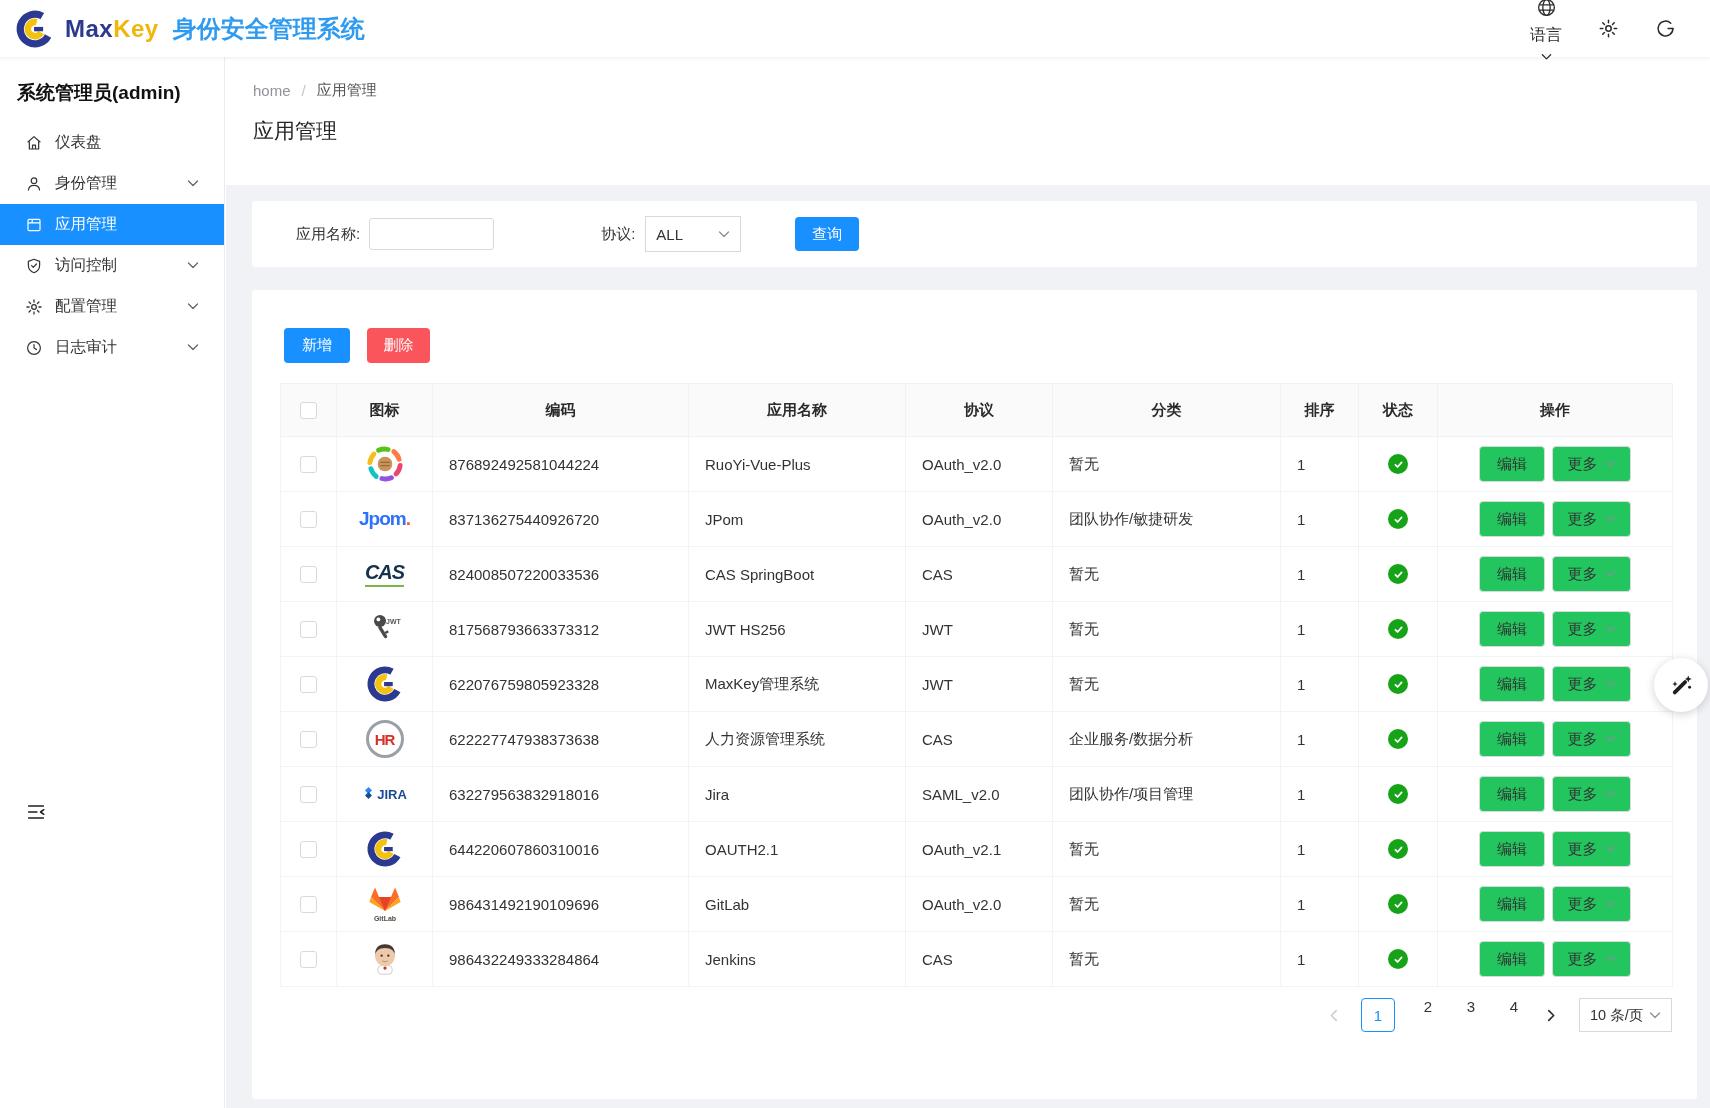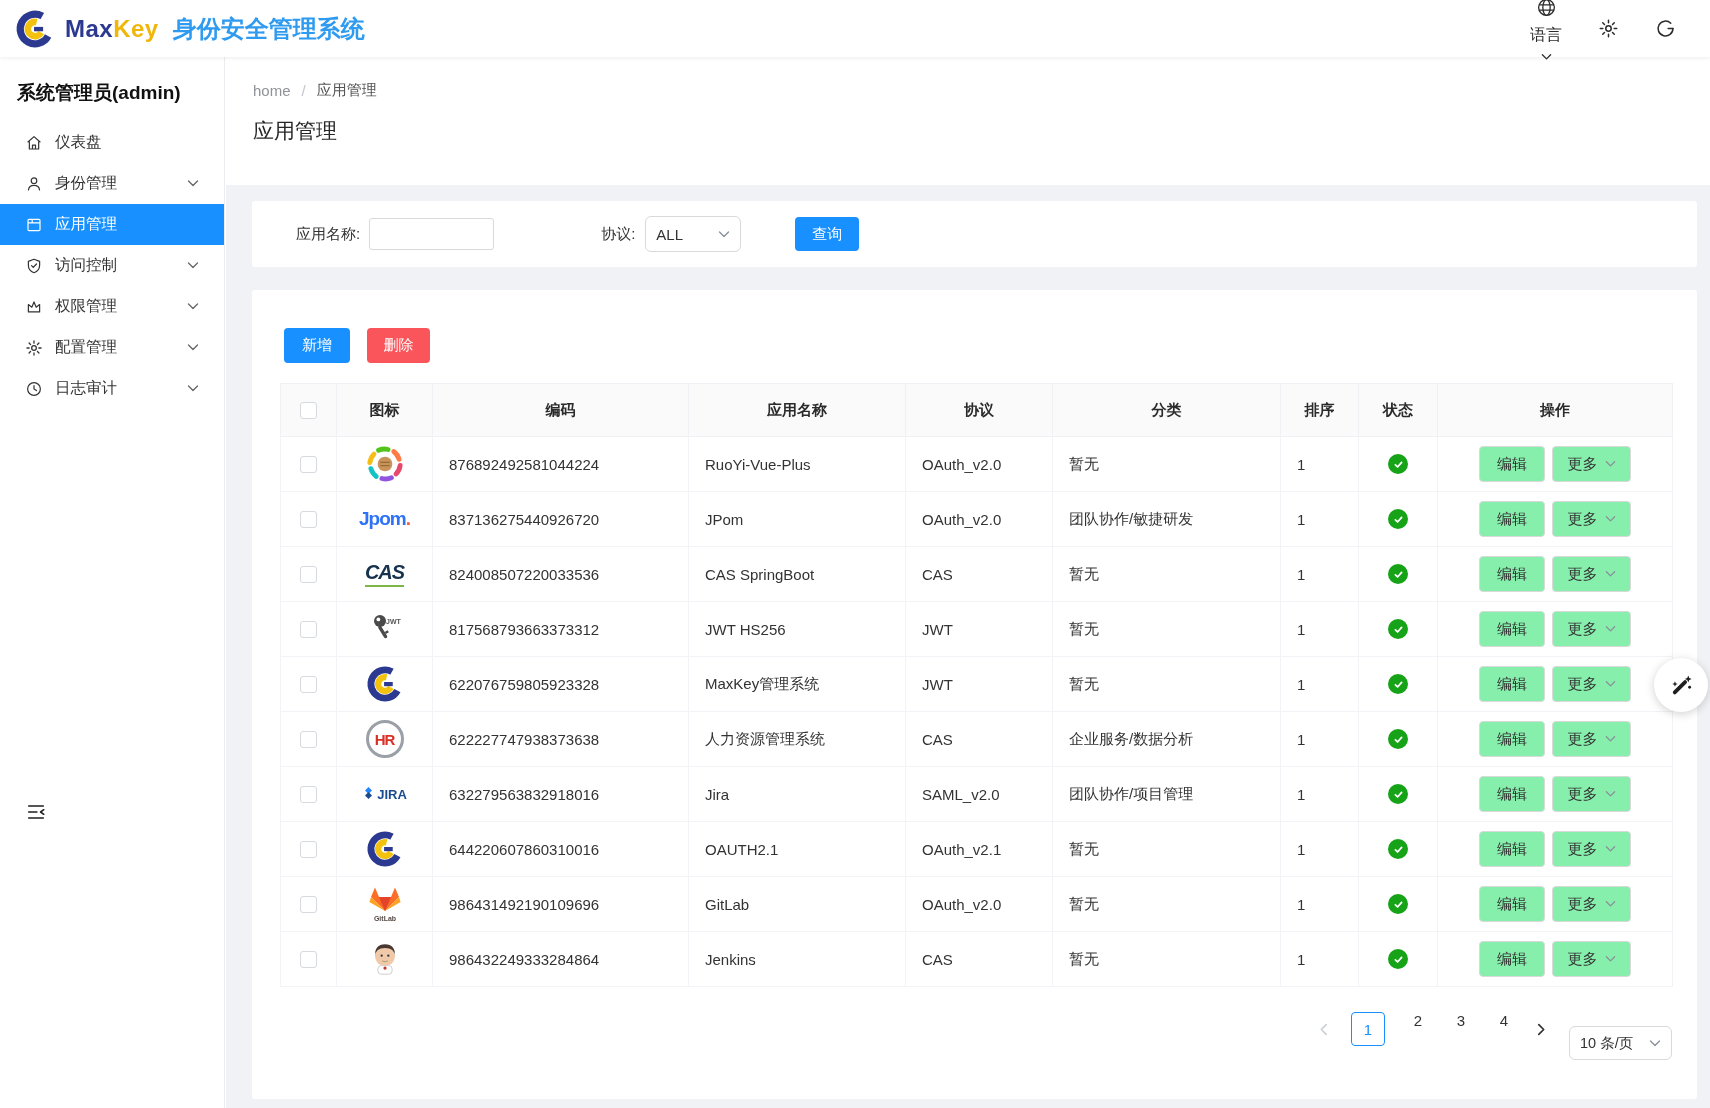--- a/index.html
+++ b/index.html
@@ -44,21 +44,21 @@
   .page-title { font-size:21px; color:#262626; margin-top:17px; font-weight:400; }
 
   .content { padding:16px 13px 0 26px; }
   .card { background:#fff; border-radius:3px; }
 
   
   .filter-card { height:66px; display:flex; align-items:center; padding-left:44px; }
   .f-label { color:#333; }
   .text-input { width:125px; height:32px; border:1px solid #d9d9d9; border-radius:3px;
     margin-left:9px; padding:0 8px; font-size:14px; outline:none; background:#fff; }
-  .select { height:36px; border:1px solid #d9d9d9; border-radius:6px; background:#fff;
+  .select { height:36px; border:1px solid #d9d9d9; border-radius:0; background:#fff;
     display:flex; align-items:center; justify-content:space-between; padding:0 10px; cursor:pointer; color:#333; }
   .protocol-label { margin-left:107px; }
   .protocol-select { width:96px; margin-left:10px; }
   .btn { border:none; border-radius:4px; color:#fff; font-size:15px; cursor:pointer;
     display:inline-flex; align-items:center; justify-content:center; font-family:inherit; }
   .btn-primary { background:#1890ff; }
   .btn-danger { background:#f9555a; }
   .search-btn { width:64px; height:34px; margin-left:54px; }
 
   
@@ -75,36 +75,36 @@
   .app-table td.center, .app-table th.center { text-align:center; padding-left:0; }
   col.c0{width:56px} col.c1{width:96px} col.c2{width:256px} col.c3{width:217px}
   col.c4{width:147px} col.c5{width:228px} col.c6{width:78px} col.c7{width:79px} col.c8{width:235px}
 
   .checkbox { width:17px; height:17px; border:1.5px solid #d6dade; border-radius:3px;
     background:#fff; display:inline-block; cursor:pointer; vertical-align:middle; }
   .logo-box { display:flex; align-items:center; justify-content:center; height:44px; }
   .status-dot { width:20px; height:20px; border-radius:50%; background:#17a317;
     display:inline-flex; align-items:center; justify-content:center; }
   .row-actions { display:inline-flex; gap:7px; align-items:center; }
-  .btn-outline { height:36px; background:#86efac; border:1px solid #d9d9d9; border-radius:4px;
+  .btn-outline { height:36px; background:#22c55e; border:1px solid #d9d9d9; border-radius:4px;
     font-size:15px; color:#333; display:inline-flex; align-items:center; justify-content:center;
     gap:7px; cursor:pointer; font-family:inherit; }
   .edit-btn { width:66px; }
   .more-btn { width:79px; }
   .caret { color:#8a8f98; }
 
   
   .pagination { position:absolute; top:708px; right:25px; display:flex; align-items:center;
     gap:23px; font-size:15px; color:#333; }
   .page-arrow { cursor:pointer; display:flex; }
   .page-arrow.disabled { color:#ccd0d6; }
   .page-num { min-width:20px; text-align:center; cursor:pointer; }
   .page-num.active { width:34px; height:34px; border:1px solid #1890ff; color:#1890ff;
     border-radius:4px; display:flex; align-items:center; justify-content:center; background:#fff; }
-  .page-size-select { width:103px; height:34px; font-size:14.5px;margin-top:28px; }
+  .page-size-select { width:93px; height:34px; font-size:14.5px; }
 
   
   .fab { position:absolute; top:658px; right:2px; width:54px; height:54px; border-radius:50%;
     background:#fff; box-shadow:0 2px 10px rgba(0,0,0,.18); display:flex; align-items:center;
     justify-content:center; z-index:40; cursor:pointer; }
 
   
   .logo-jpom { color:#2d72f8; font-weight:800; font-size:19px; letter-spacing:-1px; }
   .logo-jpom b { color:#ff5733; }
   .logo-cas { color:#16324c; font-weight:800; font-style:italic; font-size:20px; letter-spacing:-1px;
@@ -200,33 +200,20 @@
 
   </div>
       <div class="menu-item">
     <span class="mi-icon">
           <svg viewBox="0 0 24 24" width="18" height="18" fill="none" stroke="currentColor" stroke-width="1.6" stroke-linejoin="round" stroke-linecap="round">
             <path d="M12 3l7.5 2.8V11c0 4.6-3 8.4-7.5 10-4.5-1.6-7.5-5.4-7.5-10V5.8Z"></path>
             <path d="M8.7 11.6l2.3 2.3 4.3-4.6"></path>
           </svg>
         </span>
     <span class="mi-label">访问控制</span>
-    <span class="mi-chevron">
-          <svg viewBox="0 0 12 8" width="12" height="9" fill="none" stroke="currentColor" stroke-width="1.3" stroke-linecap="round" stroke-linejoin="round">
-            <path d="M1.5 1.5 6 6l4.5-4.5"></path>
-          </svg>
-        </span>
-  </div>
-      <div class="menu-item">
-    <span class="mi-icon">
-          <svg viewBox="0 0 24 24" width="18" height="18" fill="none" stroke="currentColor" stroke-width="1.6" stroke-linejoin="round">
-            <path d="M4.5 18.5v-9.7l4.6 3.4L12 5.2l2.9 7 4.6-3.4v9.7Z"></path>
-          </svg>
-        </span>
-    <span class="mi-label">权限管理</span>
     <span class="mi-chevron">
           <svg viewBox="0 0 12 8" width="12" height="9" fill="none" stroke="currentColor" stroke-width="1.3" stroke-linecap="round" stroke-linejoin="round">
             <path d="M1.5 1.5 6 6l4.5-4.5"></path>
           </svg>
         </span>
   </div>
       <div class="menu-item">
     <span class="mi-icon">
           <svg viewBox="0 0 24 24" width="18" height="18" fill="none" stroke="currentColor" stroke-width="1.7" stroke-linecap="round">
             <circle cx="12" cy="12" r="3.1"></circle>

